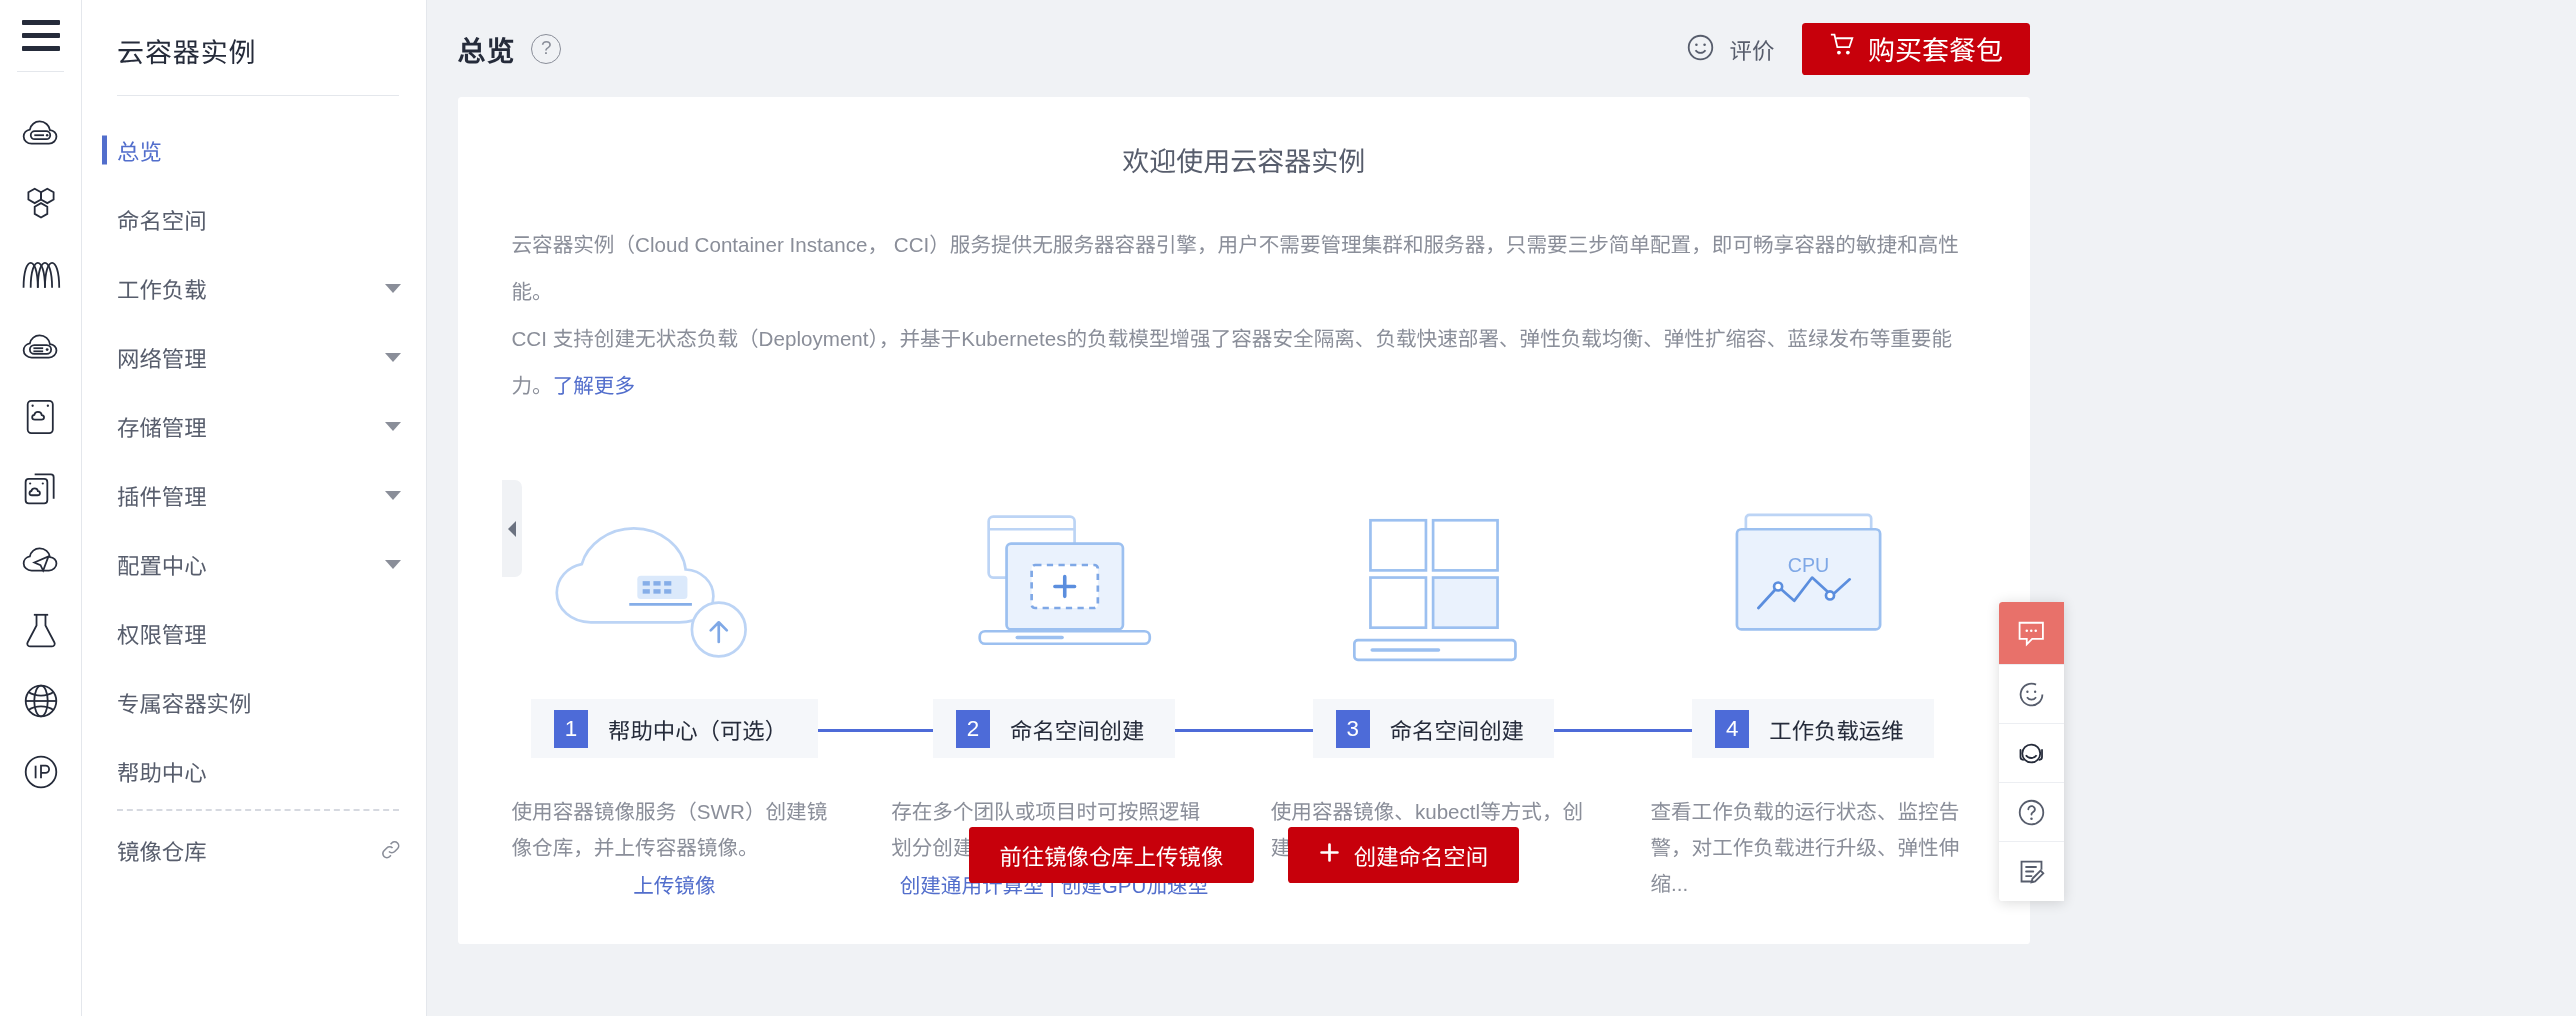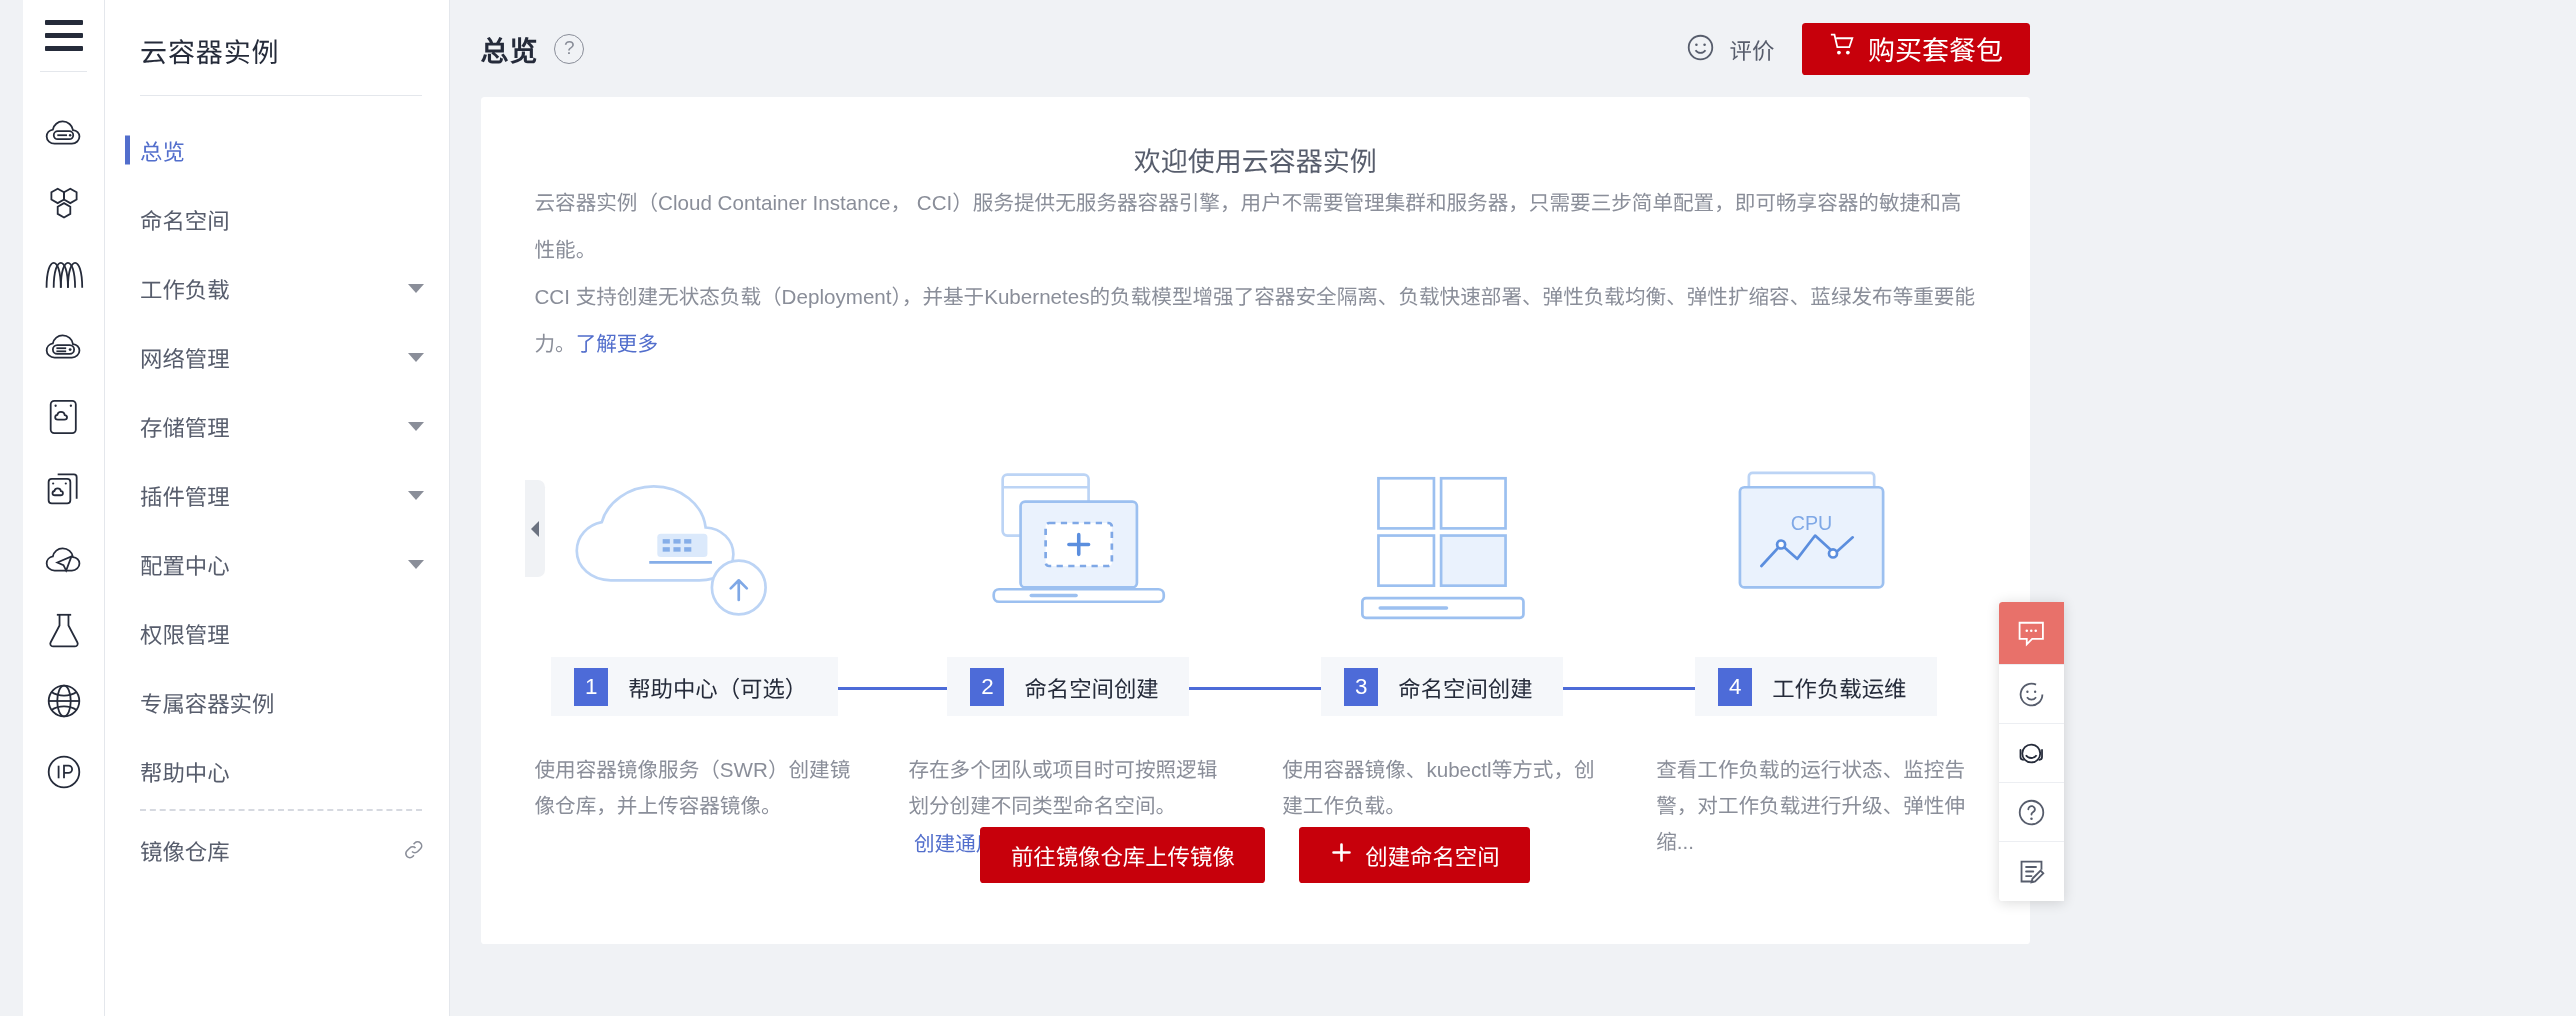--- a/index.html
+++ b/index.html
@@ -3,21 +3,21 @@
 <meta charset="utf-8">
 <title>云容器实例 - 总览</title>
 <style>
   * { box-sizing: border-box; margin: 0; padding: 0; }
   html, body {
     width: 2576px; height: 1016px;
     font-family: "Liberation Sans", "DejaVu Sans", sans-serif;
     background: #f0f2f5;
     overflow: hidden;
   }
-  .app { position: relative; width: 2064px; height: 1016px; display: flex; padding-left: 23px; }
+  .app { position: relative; width: 2064px; height: 1016px; display: flex; }
 
   
   .rail {
     width: 82px; height: 1016px;
     background: #ffffff;
     border-right: 0.9px solid #e4e7ec;
     display: flex; flex-direction: column; align-items: center;
     padding-top: 20px;
     flex: 0 0 82px;
   }
@@ -122,20 +122,21 @@
   .card {
     margin: 0 34px 0 30.5px;
     background: #fff;
     border-radius: 3.6px;
     height: 847px;
     position: relative;
     padding-top: 43px;
   }
   .welcome-title {
     text-align: center; font-size: 27px; color: #575d6c; font-weight: 400;
+    margin-bottom: 42px;
   }
   .welcome-p {
     font-size: 20.6px; color: #8a8e99; line-height: 47px;
     padding: 0 54px;
   }
   .welcome-p .more-link { color: #526ecc; cursor: pointer; }
 
   
   .steps {
     display: flex;
@@ -434,20 +435,23 @@
           </div>
           <div class="step-head">
             <div class="connector right"></div>
             <div class="step-chip">
               <span class="step-num">1</span>
               <span class="step-name">帮助中心（可选）</span>
             </div>
           </div>
           <div class="step-body">
             <div class="step-desc">使用容器镜像服务（SWR）创建镜像仓库，并上传容器镜像。</div>
+            <div class="step-links">
+              <span>上传镜像</span>
+            </div>
           </div>
         </div>
 
         <div class="step">
           <div class="step-art">
             <svg width="260" height="179" viewBox="0 0 290 200" fill="none">
               <rect x="72" y="22" width="96" height="68" rx="5" fill="#ffffff" stroke="#bcd4f5" stroke-width="3"></rect>
               <path d="M72 36h96" stroke="#bcd4f5" stroke-width="3"></path>
               <rect x="92" y="52" width="130" height="96" rx="5" fill="#eaf2fd" stroke="#9cc0f0" stroke-width="3"></rect>
               <rect x="120" y="76" width="74" height="48" rx="4" fill="#ffffff" stroke="#7fa8e6" stroke-width="3" stroke-dasharray="7 6"></rect>

